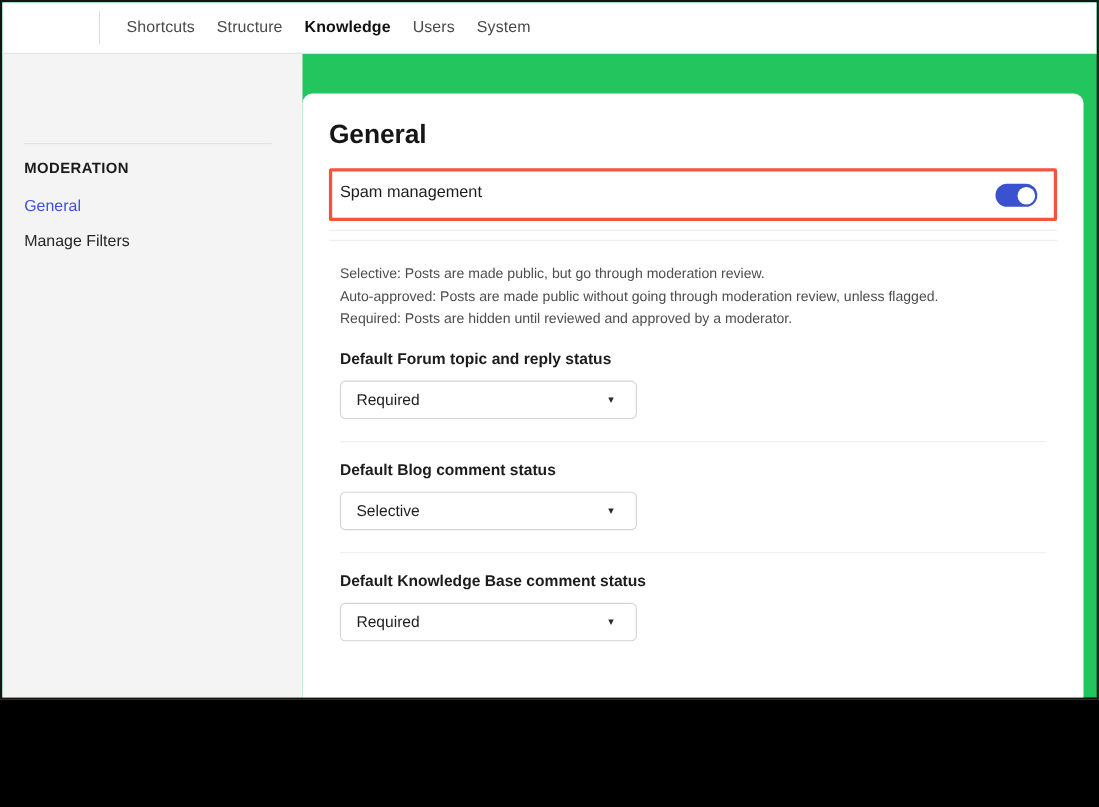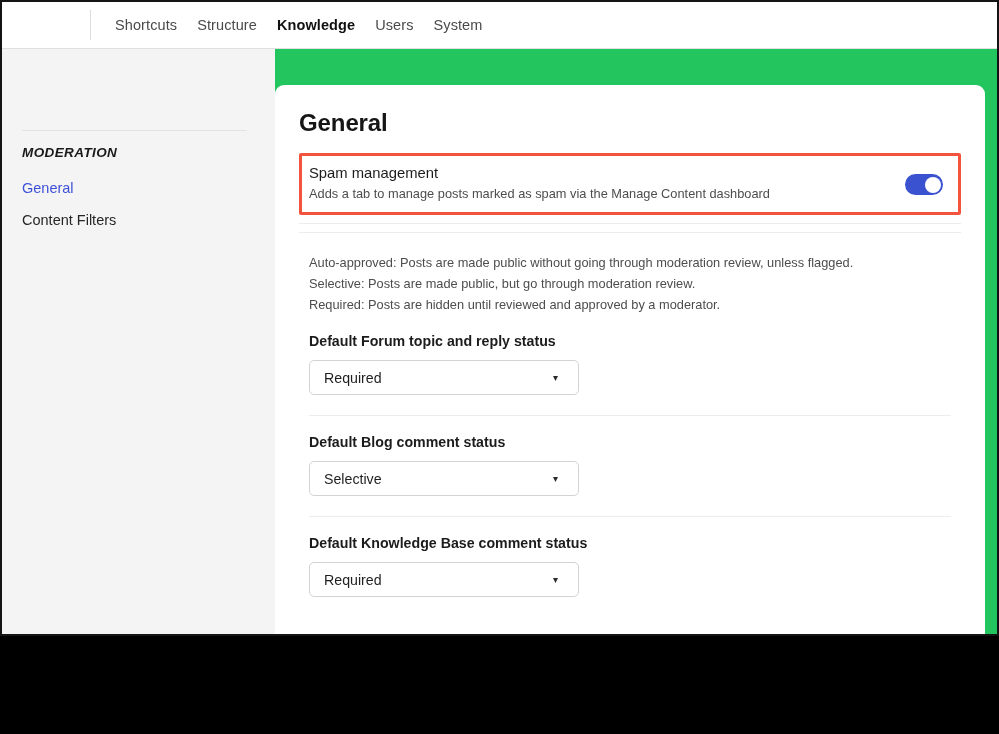--- a/index.html
+++ b/index.html
@@ -75,21 +75,20 @@
     background: #e2e2e2;
   }
   .sidebar-heading {
     position: absolute;
     top: 96px;
     left: 20px;
     font-size: 13.5px;
     font-weight: bold;
     color: #1a1a1a;
     letter-spacing: 0.4px;
-    font-style: italic;
   }
   .sidebar-link {
     position: absolute;
     left: 20px;
     font-size: 14.5px;
     color: #262626;
     cursor: pointer;
   }
   .sidebar-link.active { color: #3f51d8; }
   .sidebar-link.item0 { top: 131px; }
@@ -229,46 +228,45 @@
       <div class="nav-tab active">Knowledge</div>
       <div class="nav-tab">Users</div>
       <div class="nav-tab">System</div>
     </div>
   </div>
 
   <div class="sidebar">
     <div class="sidebar-rule"></div>
     <div class="sidebar-heading">MODERATION</div>
     <div class="sidebar-link active item0">General</div>
-    <div class="sidebar-link item1">Content Filters</div>
+    <div class="sidebar-link item1">Manage Filters</div>
   </div>
 
   <div class="card">
     <div class="card-inner">
 
       <div class="page-title">General</div>
 
       <div class="feature-row highlighted">
         <div class="feature-text">
           <div class="feature-name">Spam management</div>
-          <div class="feature-desc">Adds a tab to manage posts marked as spam via the Manage Content dashboard</div>
         </div>
         <div class="toggle">
           <div class="knob"></div>
         </div>
       </div>
 
       <div class="hr"></div>
 
 
       <div class="hr"></div>
 
       <div class="defaults">
+        <div class="defaults-line">Selective: Posts are made public, but go through moderation review.</div>
         <div class="defaults-line">Auto-approved: Posts are made public without going through moderation review, unless flagged.</div>
-        <div class="defaults-line">Selective: Posts are made public, but go through moderation review.</div>
         <div class="defaults-line">Required: Posts are hidden until reviewed and approved by a moderator.</div>
       </div>
 
       <div class="select-group">
         <div class="select-label">Default Forum topic and reply status</div>
         <div class="select-box">
           <span class="select-value">Required</span>
           <span class="select-caret">▾</span>
         </div>
       </div>

